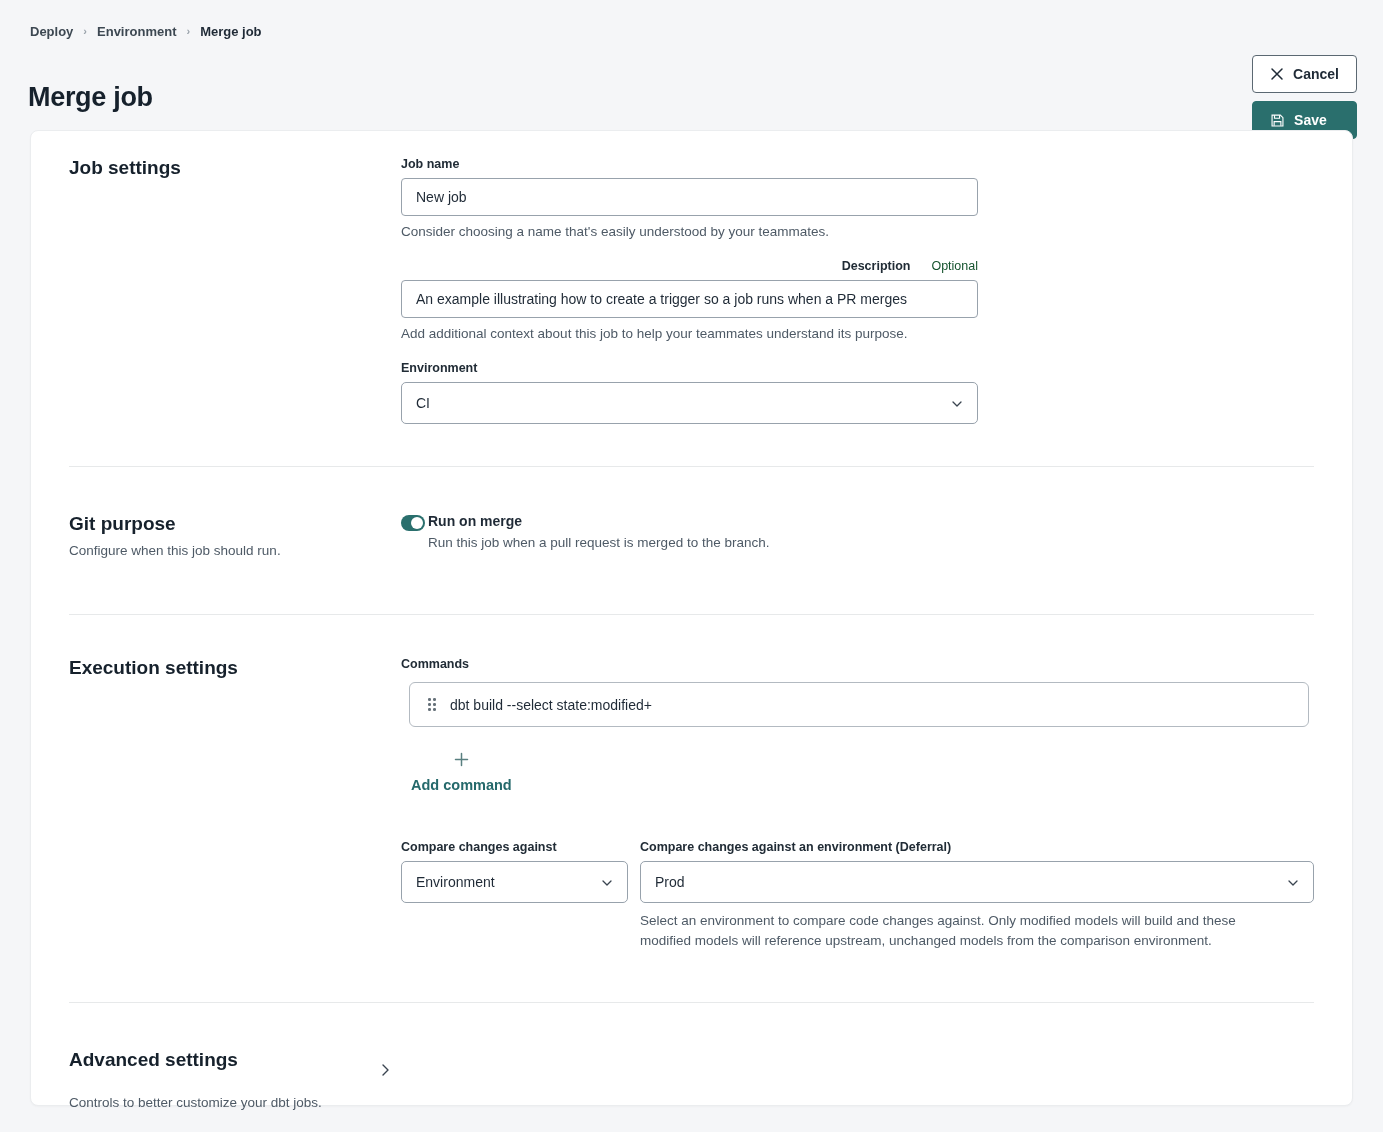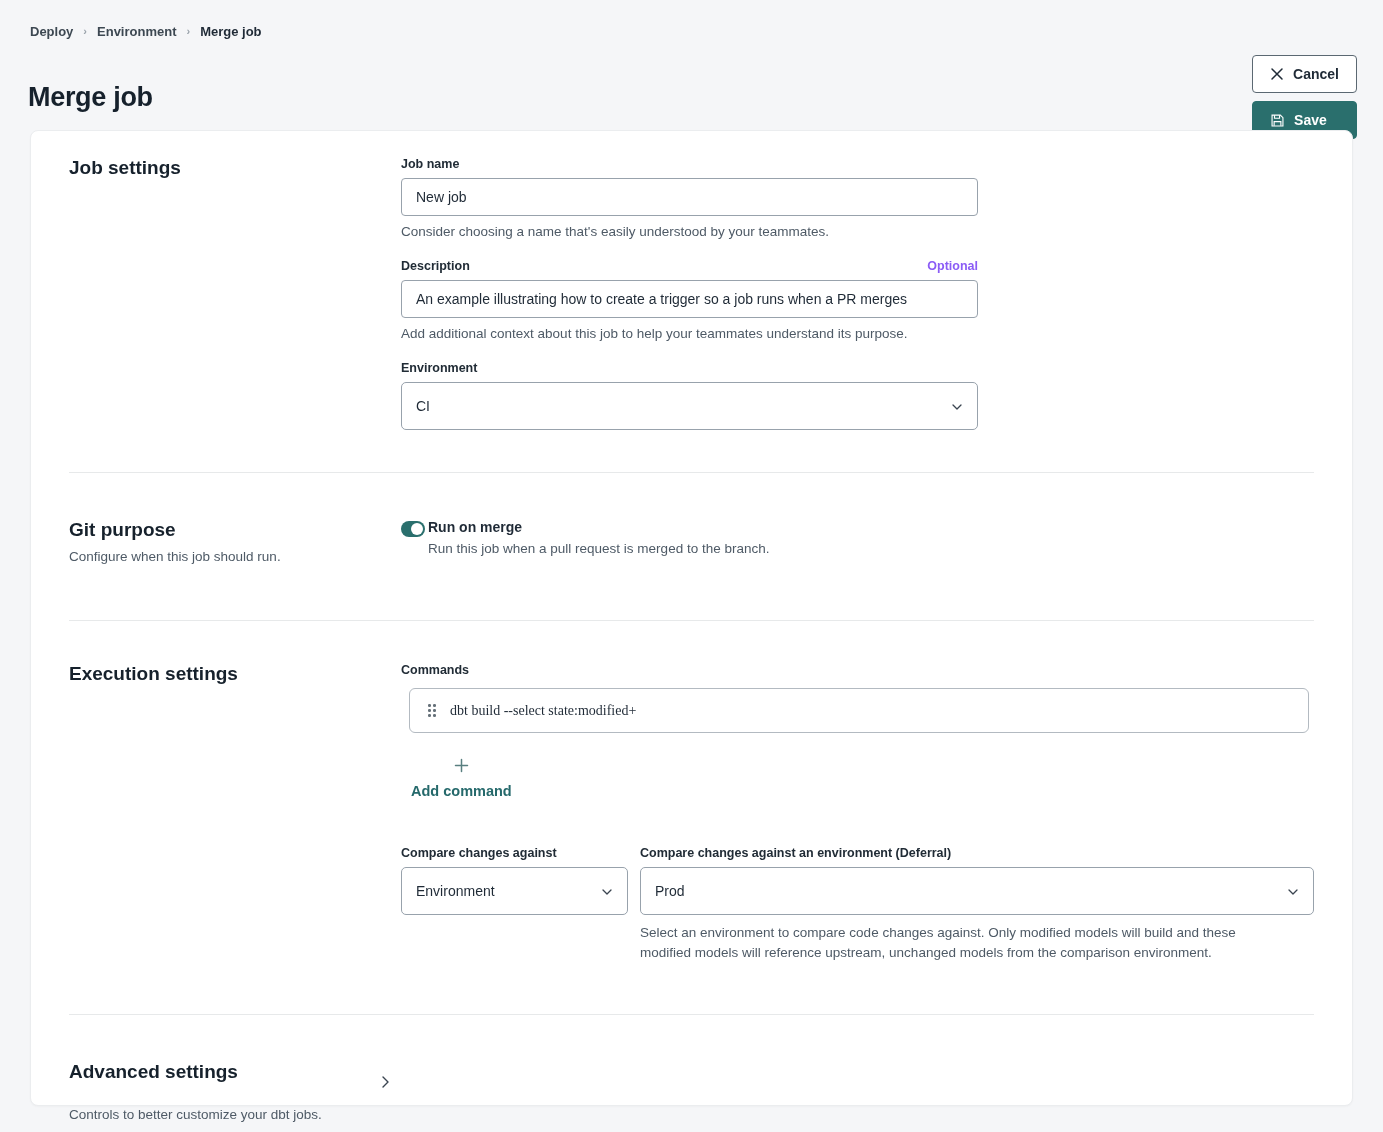--- a/index.html
+++ b/index.html
@@ -57,31 +57,31 @@
 
   .sec-job{padding:26px 38px 42px;}
   .sec-git{padding:46px 38px 56px;}
   .sec-exec{padding:42px 38px 50px;}
   .sec-adv{padding:46px 38px 46px;display:flex;}
 
   
   .field{margin-bottom:20px;}
   .field:last-child{margin-bottom:0;}
   .field-label{font-size:12.5px;font-weight:700;color:#212c36;margin-bottom:7px;}
-  .label-row{display:flex;justify-content:space-between;align-items:baseline;width:577px;margin-bottom:7px;}
-  .label-row .optional{font-size:12.5px;font-weight:700;color:#8b5cf6;}
+  .label-row{display:flex;justify-content:flex-end;align-items:baseline;width:577px;margin-bottom:7px;}
+  .label-row .optional{font-size:12.5px;font-weight:400;color:#14532d;margin-left:21px;}
   .text-input{
     width:577px;height:38px;border:1px solid var(--border-input);border-radius:4px;
     font-size:14px;color:#1f2a36;padding:1px 14px;font-family:inherit;background:#fff;
     outline:none;
   }
   .helper{font-size:13.5px;color:var(--text-secondary);margin-top:8px;}
   .select{
     display:flex;align-items:center;justify-content:space-between;
-    height:48px;border:1px solid var(--border-input);border-radius:5px;
+    height:42px;border:1px solid var(--border-input);border-radius:5px;
     background:#fff;padding:16px 14px;font-size:14px;color:#1f2a36;cursor:pointer;
   }
   .select-env{width:577px;}
   .select svg{flex:0 0 auto;}
 
   
   .toggle-row{display:flex;align-items:flex-start;gap:3px;}
   .toggle{
     width:24px;height:16px;border-radius:9px;background:var(--accent);
     position:relative;margin-top:2px;cursor:pointer;flex:0 0 auto;
@@ -94,21 +94,21 @@
 
   
   .command-row{
     display:flex;align-items:center;gap:14px;
     margin:11px 0 0 8px;width:900px;height:45px;
     border:1px solid #b3bac1;border-radius:6px;background:#fff;padding:0 16px 0 18px;
   }
   .drag-dots{display:grid;grid-template-columns:repeat(2,3px);grid-auto-rows:3px;gap:2px 2px;cursor:grab;}
   .drag-dots i{width:2.6px;height:2.6px;border-radius:50%;background:#657078;}
   .command-input{
-    border:none;outline:none;flex:1;font-size:14px;color:#1f2a36;font-family:Liberation Serif, serif;background:transparent;
+    border:none;outline:none;flex:1;font-size:14px;color:#1f2a36;font-family:Liberation Sans, sans-serif;background:transparent;
   }
   .add-command{
     display:inline-flex;align-items:center;gap:10px;margin:25px 0 0 10px;
     background:none;border:none;cursor:pointer;font-family:inherit;
     font-size:14.5px;font-weight:600;color:#25696b;flex-direction:column;
   }
   .add-command svg{display:block;}
   .compare-row{display:flex;gap:12px;margin-top:47px;}
   .compare-col-1{width:227px;flex:0 0 auto;}
   .compare-col-2{flex:1;}

